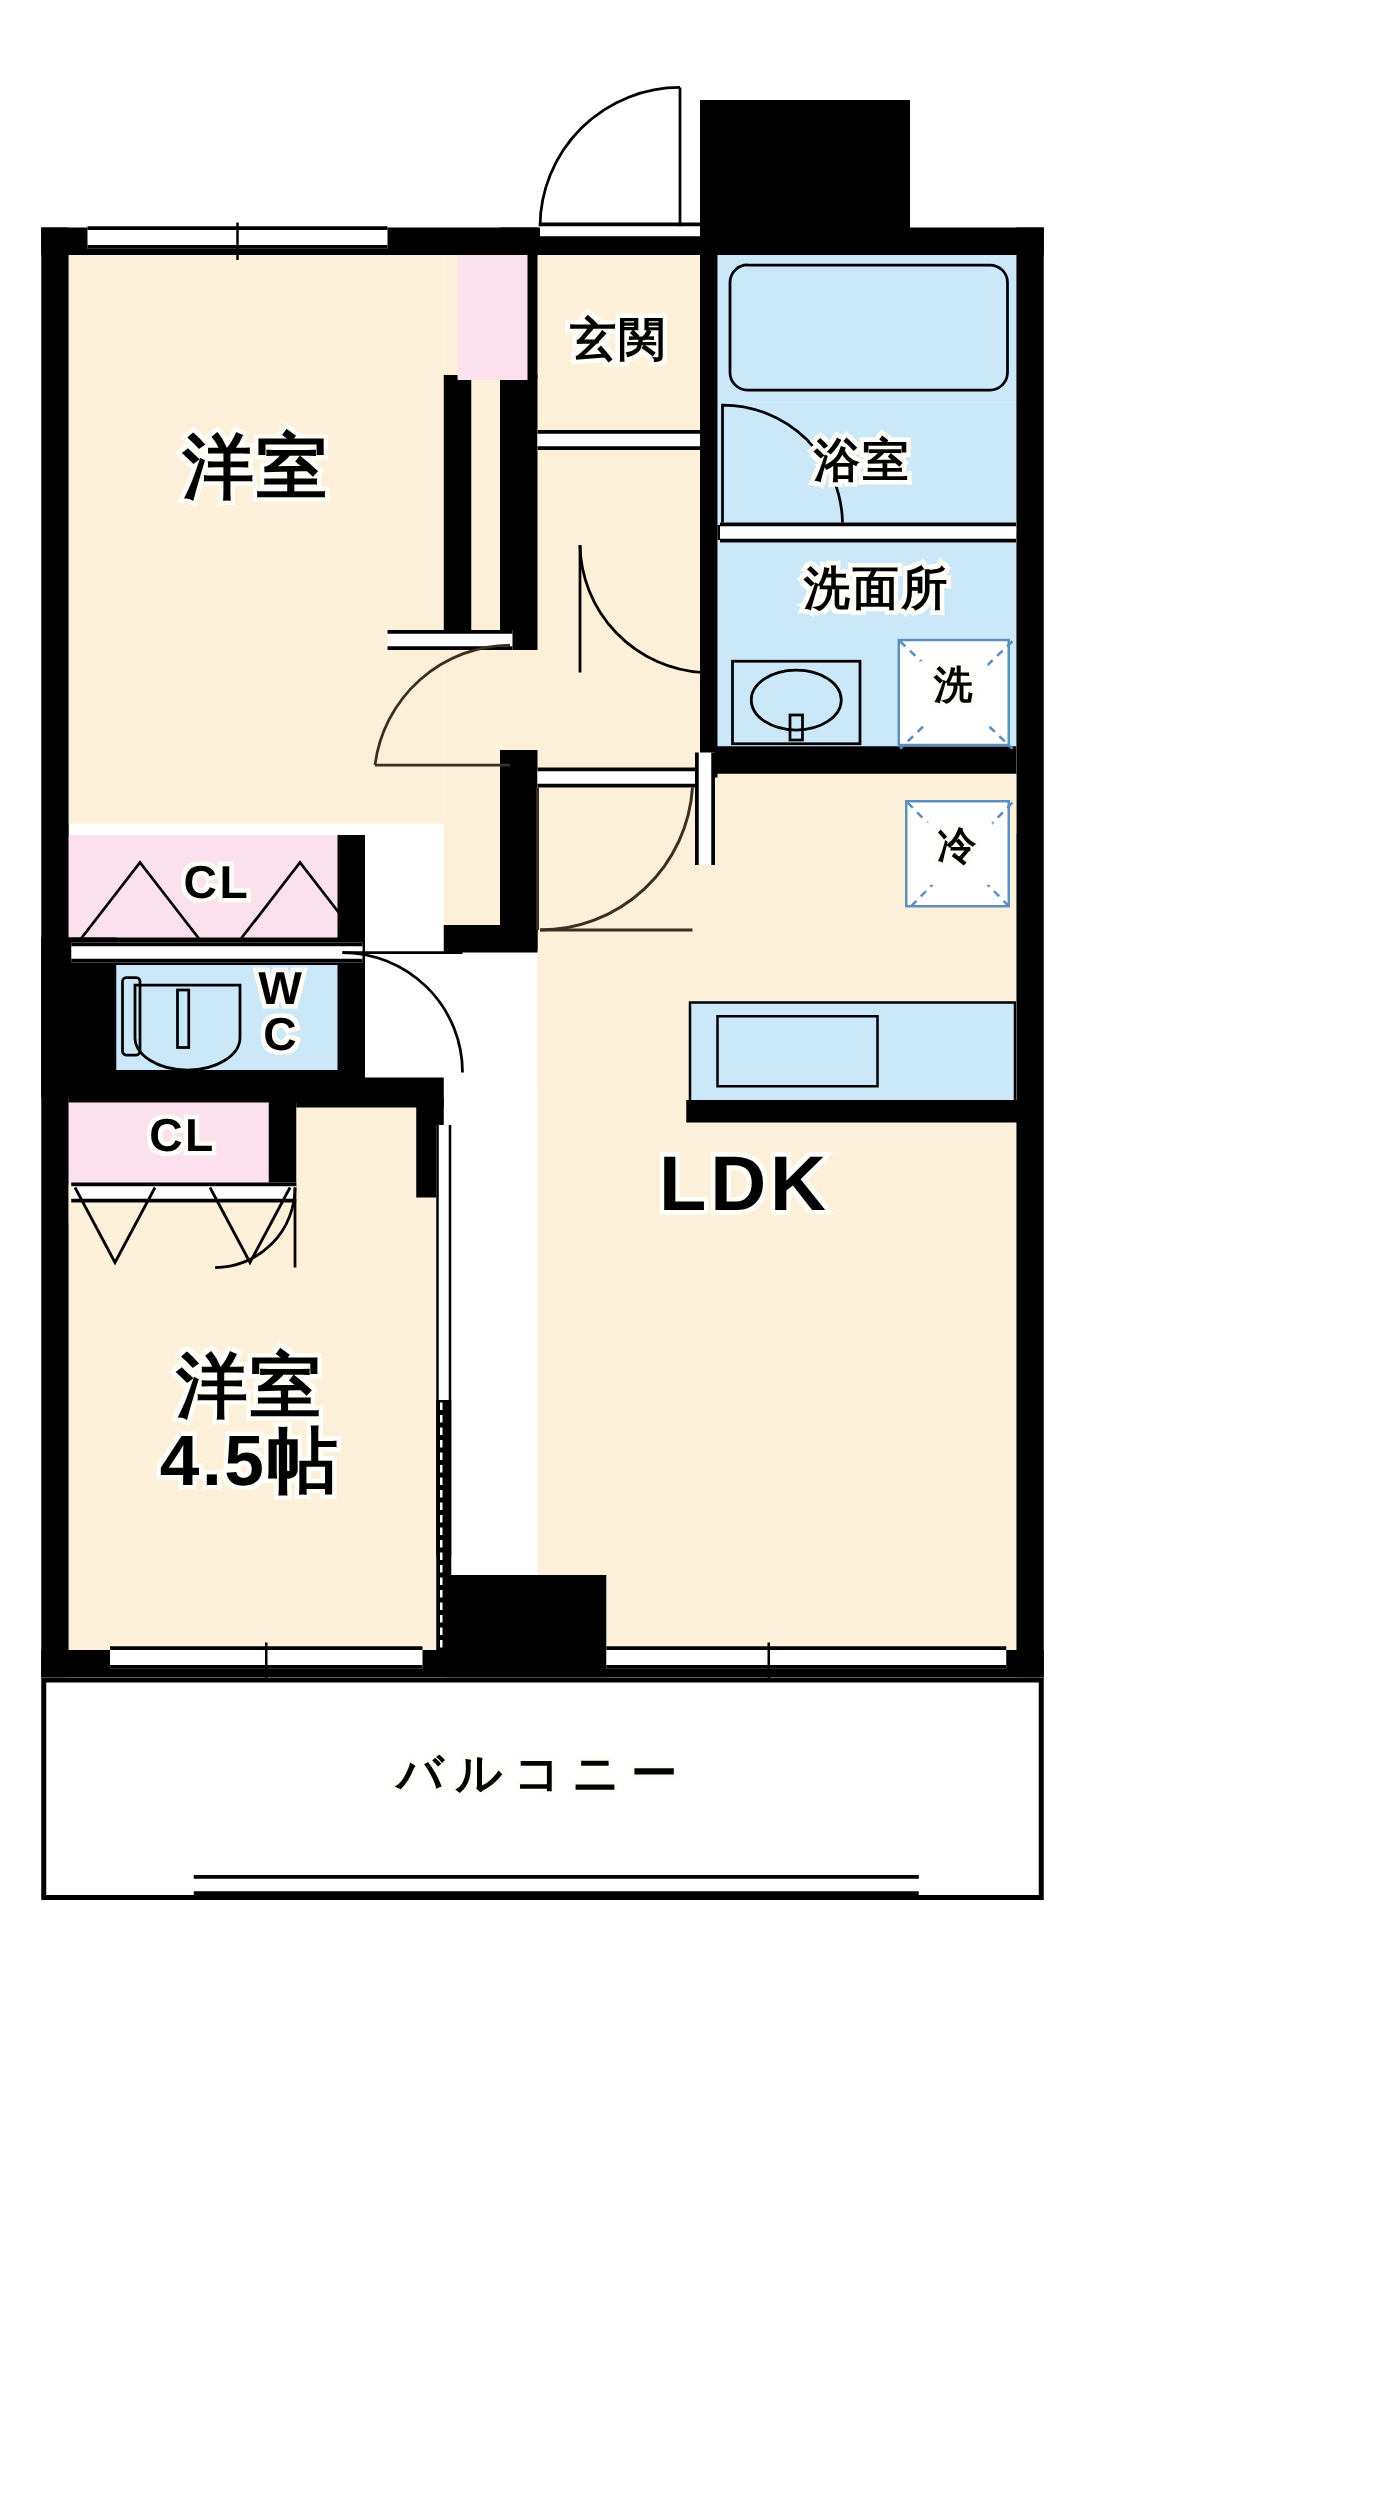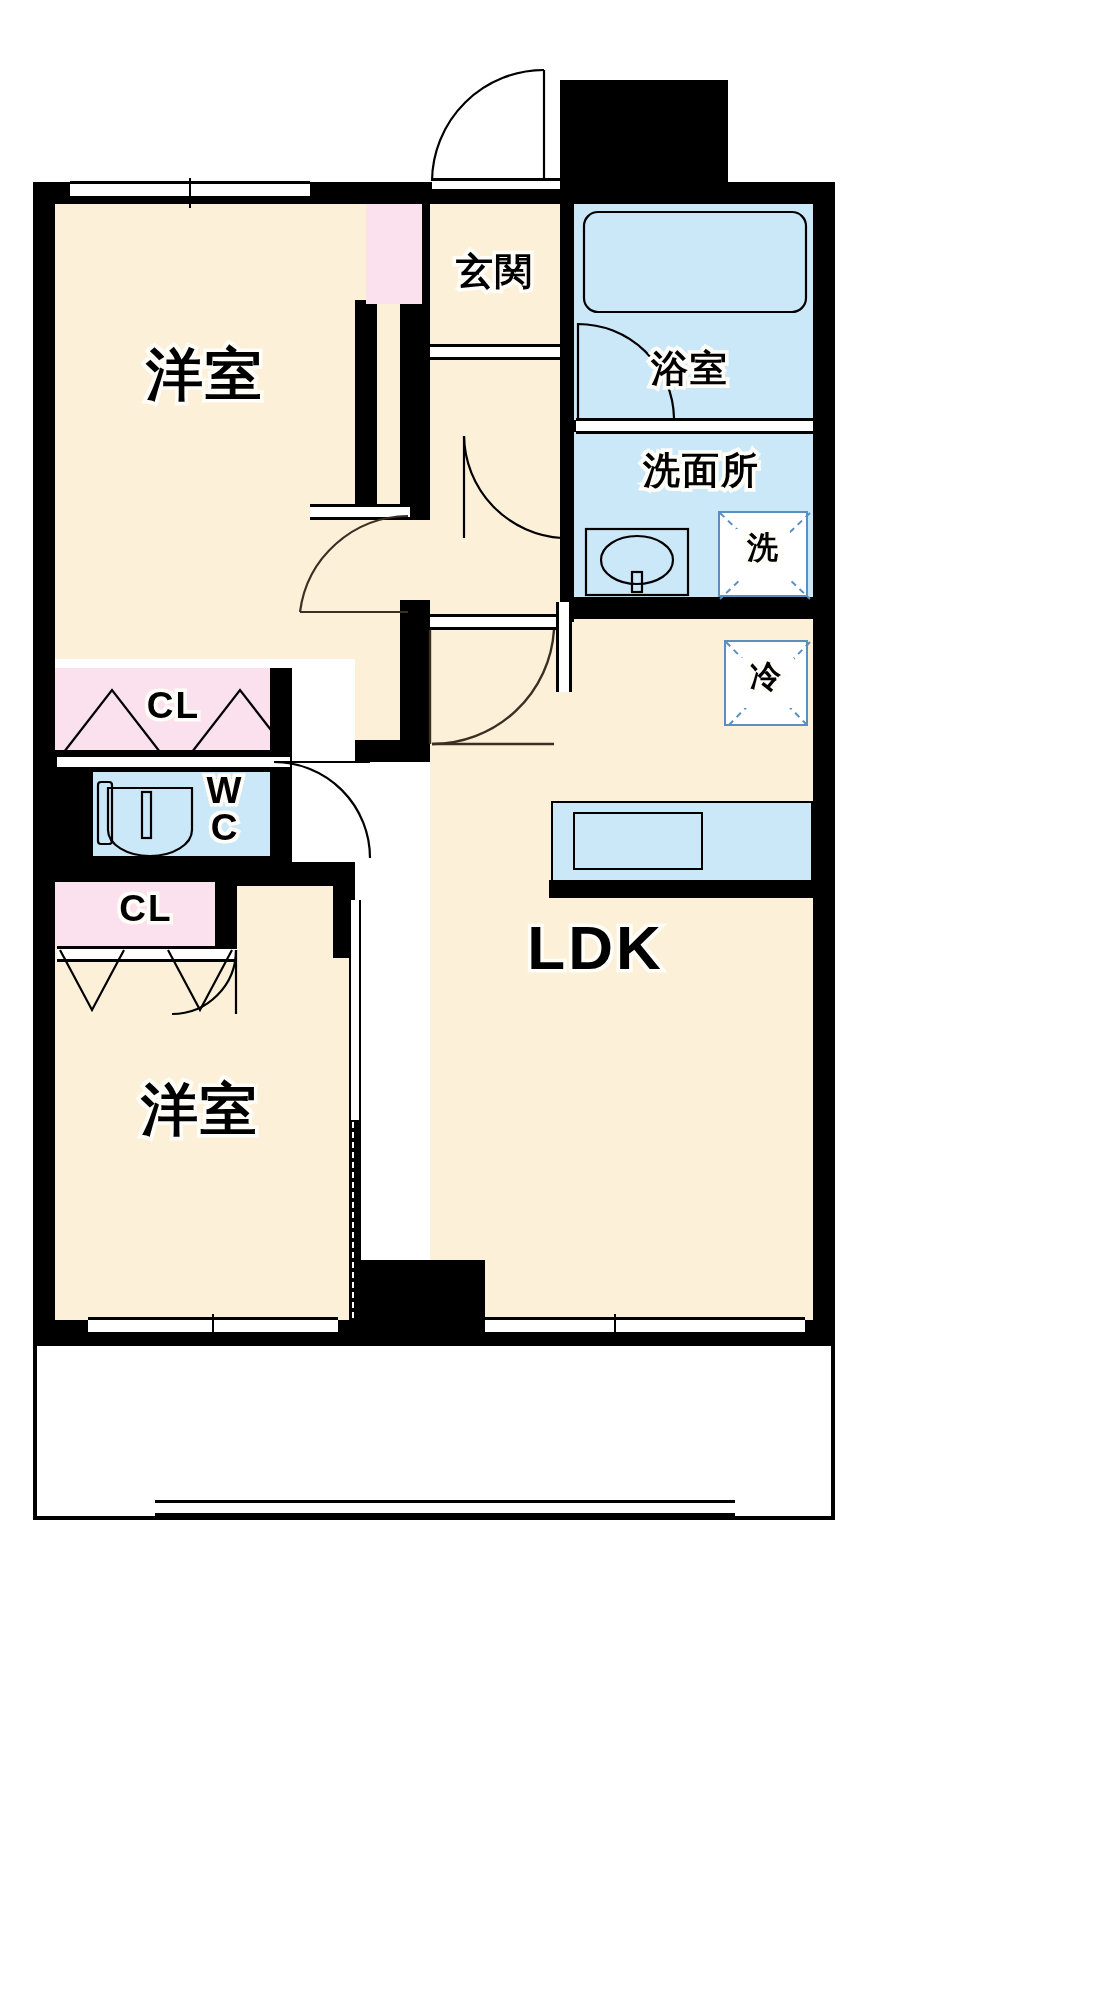--- a/index.html
+++ b/index.html
@@ -211,20 +211,21 @@
     <path class="thin" d="M 66 2 A 64 64 0 0 1 2 66"></path>
     <line class="thin" x1="66" y1="2" x2="66" y2="66"></line>
   </svg>
 
   <div class="lbl big" style="left:55px;top:345px;width:300px;">
     <span>洋室</span><br>
   </div>
 
   <div class="lbl big" style="left:50px;top:1080px;width:300px;">
     <span>洋室</span><br>
+    <span>4.5帖</span>
   </div>
 
   <div class="lbl ldkbig" style="left:430px;top:915px;width:331px;">
     <span>LDK</span><br>
   </div>
 
   <div class="lbl mid" style="left:430px;top:253px;width:130px;">
     <span>玄関</span>
   </div>
 
@@ -234,20 +235,23 @@
 
   <div class="lbl mid" style="left:594px;top:452px;width:215px;">
     <span>洗面所</span>
   </div>
 
   <div class="lbl mid" style="left:180px;top:772px;width:90px;line-height:1.0;">
     <span>W</span><br>
     <span>C</span>
   </div>
 
+  <div class="lbl balc" style="left:33px;top:1400px;width:802px;">
+    <span>バルコニー</span>
+  </div>
 
   <div class="lbl mid" style="left:55px;top:687px;width:237px;">
     <span>CL</span>
   </div>
 
   <div class="lbl mid" style="left:55px;top:890px;width:182px;">
     <span>CL</span>
   </div>
 
   <div class="lbl small" style="left:718px;top:532px;width:90px;">

